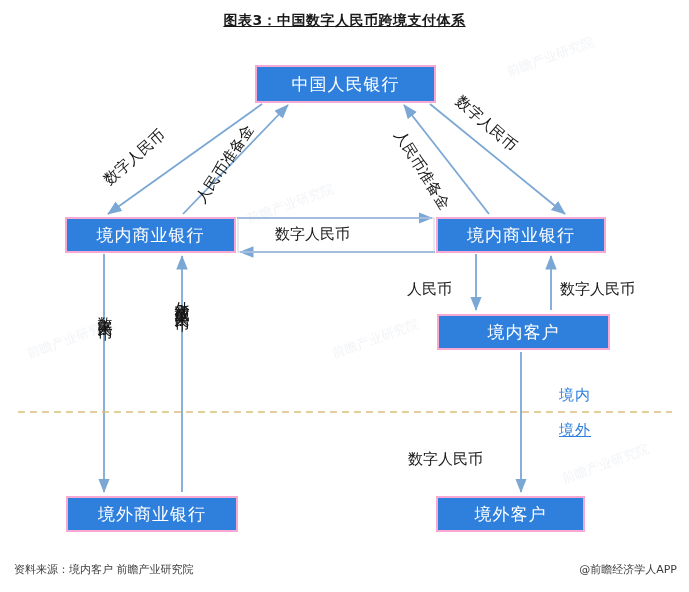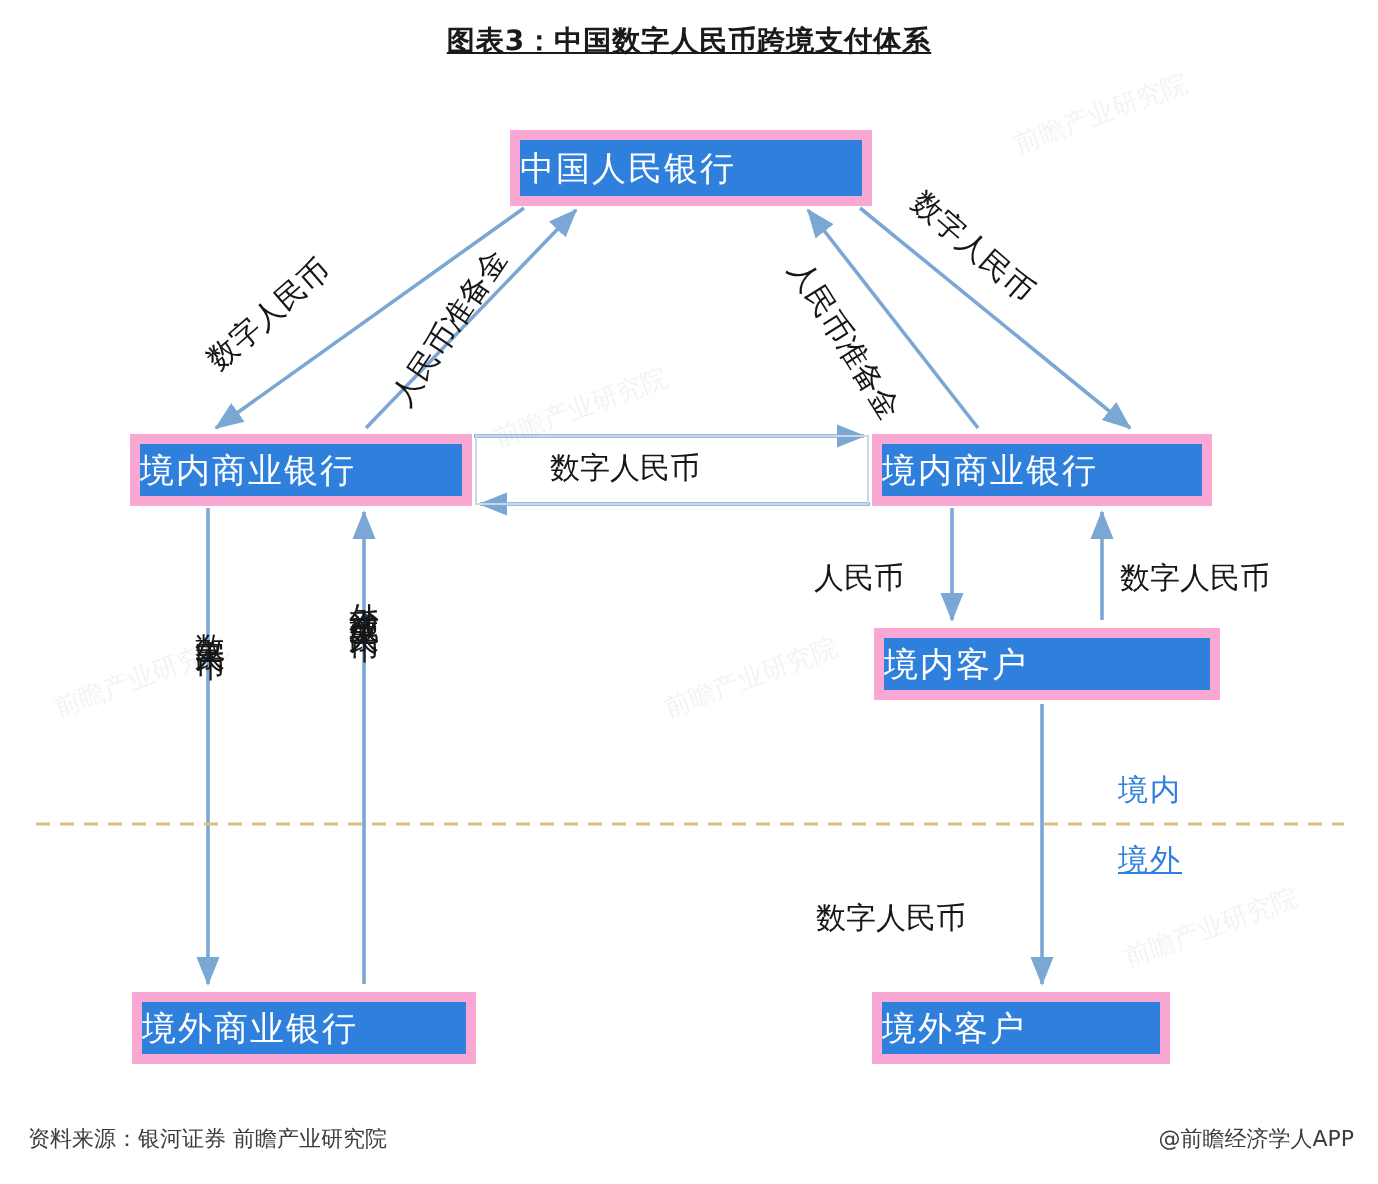--- a/index.html
+++ b/index.html
@@ -28,26 +28,26 @@
     font-size: 14px;
     font-weight: bold;
     color: #1a1a1a;
     letter-spacing: 0.5px;
     text-decoration: underline;
   }
   
   .node {
     position: absolute;
     background: #2f80dd;
-    border: 5px solid #f9a8d4;
+    border: 2px solid #f9a8d4;
     color: #ffffff;
     font-size: 17px;
     display: flex;
     align-items: center;
-    justify-content: flex-start;
+    justify-content: center;
     box-sizing: border-box;
     letter-spacing: 1px;
     z-index: 5;
   }
   .node-pbc   { left: 255px; top: 65px;  width: 181px; height: 38px; }
   .node-dom-bank-l { left: 65px;  top: 217px; width: 171px; height: 36px; }
   .node-dom-bank-r { left: 436px; top: 217px; width: 170px; height: 36px; }
   .node-dom-cust   { left: 437px; top: 314px; width: 173px; height: 36px; }
   .node-ovs-bank   { left: 66px;  top: 496px; width: 172px; height: 36px; }
   .node-ovs-cust   { left: 436px; top: 496px; width: 149px; height: 36px; }
@@ -205,14 +205,14 @@
 <div class="elabel lbl-rmb-dom">人民币</div>
 <div class="elabel lbl-digital-up">数字人民币</div>
 <div class="elabel lbl-digital-ovs">数字人民币</div>
 
 <div class="vlabel vlbl-left-1">数字人民币</div>
 <div class="vlabel vlbl-left-2">外币或数字人民币</div>
 
 <div class="region region-in">境内</div>
 <div class="region region-out">境外</div>
 
-<div class="footer-left">资料来源：银河证券 前瞻产业研究院</div>
+<div class="footer-left">资料来源：境内客户 前瞻产业研究院</div>
 <div class="footer-right">@前瞻经济学人APP</div>
 
 </body></html>

